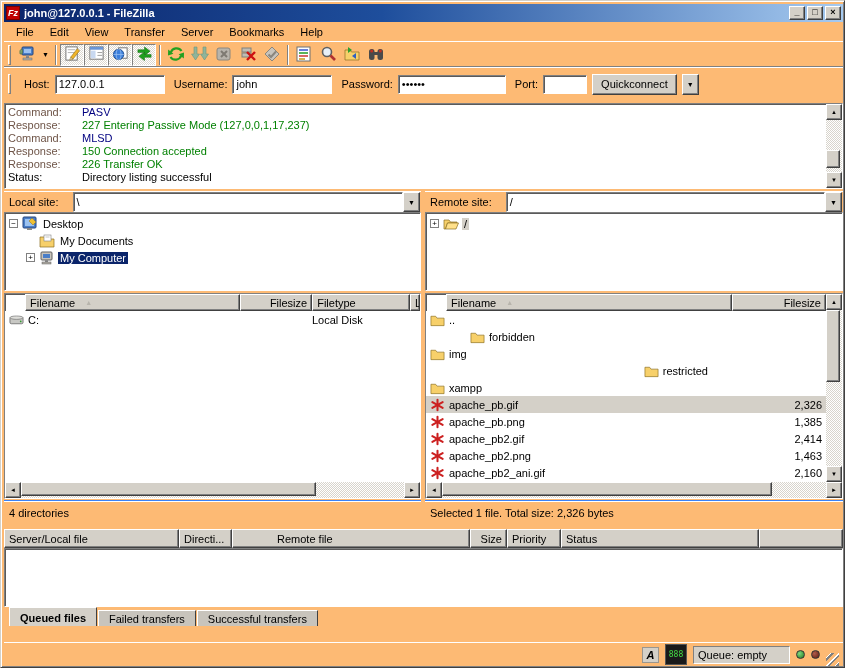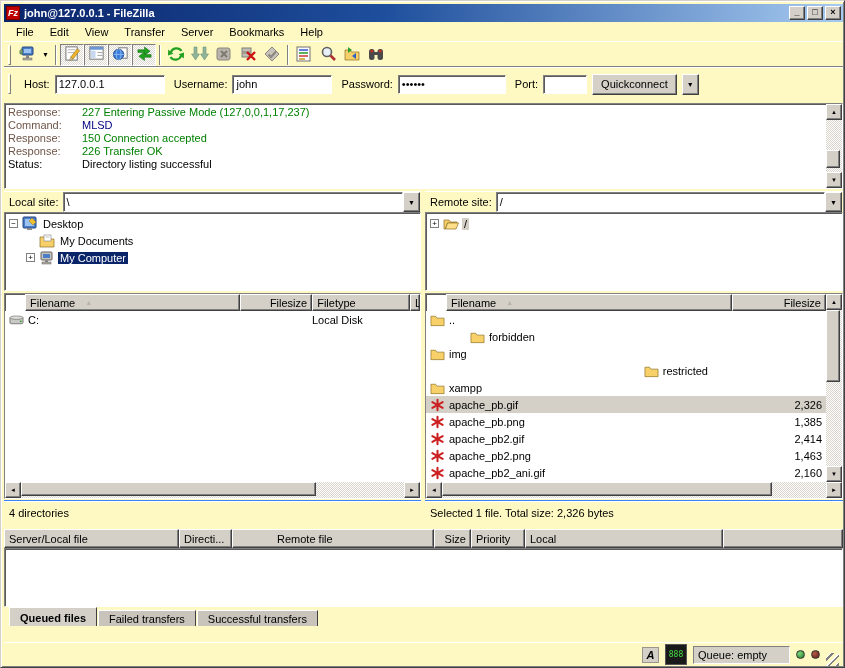--- a/index.html
+++ b/index.html
@@ -1,17 +1,17 @@
 <!DOCTYPE html>
 <html><head>
 <meta charset="utf-8">
 <style>
   * { margin:0; padding:0; box-sizing:border-box; font-family:"Liberation Sans","DejaVu Sans",sans-serif; }
   html,body { width:845px; height:668px; background:#808080; }
-  .window { position:relative; width:845px; height:668px; background:#fef9c3;
+  .window { position:relative; width:845px; height:668px; background:#fdba74;
             border:1px solid #404040; border-top-color:#D4D0C8; border-left-color:#D4D0C8;
             box-shadow: inset 1px 1px 0 #fff, inset -1px -1px 0 #808080; font-size:11px; color:#000; overflow:hidden; }
   .abs { position:absolute; }
 
   
   .titlebar { left:3px; top:3px; width:839px; height:18px;
       background:linear-gradient(90deg,#0A246A 0%,#1E4E9C 45%,#A6CAF0 100%);
       display:flex; align-items:center; padding:0 2px; }
   .fz-icon { width:14px; height:14px; background:#C00000; border:1px solid #7A0000; color:#fff;
       font-weight:bold; font-style:italic; font-size:9px; display:flex; align-items:center; justify-content:center; margin-right:4px; }
@@ -63,21 +63,21 @@
   .sbb { width:16px; height:16px; background:#D4D0C8; border:1px solid; border-color:#fff #404040 #404040 #fff;
       box-shadow:inset -1px -1px 0 #808080; font-size:6px; display:flex; align-items:center; justify-content:center; flex:none; }
   .sbtrack { flex:1; position:relative; background-color:#ECE9E2;
       background-image:repeating-conic-gradient(#fff 0 25%, #D8D4CC 0 50%); background-size:2px 2px; }
   .sbthumb { position:absolute; background:#D4D0C8; border:1px solid; border-color:#fff #404040 #404040 #fff;
       box-shadow:inset -1px -1px 0 #808080; }
   .vsb .sbthumb { left:0; width:14px; }
   .hsb .sbthumb { top:0; height:14px; }
 
   
-  .siterow { height:21px; display:flex; align-items:center; gap:4px; padding:0 1px; }
+  .siterow { height:21px; display:flex; align-items:center; gap:14px; padding:0 1px; }
   .combo { flex:1; display:flex; height:20px; }
   .combo .field { flex:1; height:20px; display:flex; align-items:center; }
   .combo-dd { width:17px; height:20px; background:#D4D0C8; border:1px solid; border-color:#fff #404040 #404040 #fff;
       box-shadow:inset -1px -1px 0 #808080; font-size:7px; display:flex; align-items:center; justify-content:center; }
   .treebox { background:#fff; border:1px solid; border-color:#808080 #fff #fff #808080;
       box-shadow:inset 1px 1px 0 #5a5a5a; overflow:hidden; padding-top:2px; }
   .trow { height:17px; display:flex; align-items:center; white-space:nowrap; }
   .expander { width:9px; height:9px; border:1px solid #808080; background:#fff; font-size:8px; line-height:7px;
       text-align:center; margin:0 4px 0 4px; flex:none; color:#000; }
   .expander.none { border:none; background:transparent; }
@@ -276,20 +276,21 @@
     <label>Password:</label>
     <input class="field" style="width: 108px;" value="••••••">
     <label>Port:</label>
     <input class="field" style="width: 44px;" value="">
     <button class="qc-btn">Quickconnect</button>
     <div class="qc-dd"><span>▼</span></div>
   </div>
 
   <div class="abs logbox">
     <div class="logtext">
+      <div class="logline log-command"><span class="loglabel">Command:</span><span class="logval">PASV</span></div>
       <div class="logline log-response"><span class="loglabel">Response:</span><span class="logval">227 Entering Passive Mode (127,0,0,1,17,237)</span></div>
       <div class="logline log-command"><span class="loglabel">Command:</span><span class="logval">MLSD</span></div>
       <div class="logline log-response"><span class="loglabel">Response:</span><span class="logval">150 Connection accepted</span></div>
       <div class="logline log-response"><span class="loglabel">Response:</span><span class="logval">226 Transfer OK</span></div>
       <div class="logline log-status"><span class="loglabel">Status:</span><span class="logval">Directory listing successful</span></div>
     </div>
     <div class="vsb">
       <div class="sbb">▲</div>
       <div class="sbtrack">
           <div class="sbthumb" style="top:30px;height:18px;"></div>
@@ -577,31 +578,31 @@
     <span>Selected 1 file. Total size: 2,326 bytes</span>
   </div>
 
   <div class="abs qheader" style="left:3px;top:528px;width:839px;">
     <div class="hcell" style="width:175px;">
         <span>Server/Local file</span>
       </div>
     <div class="hcell" style="width:53px;">
         <span>Directi...</span>
       </div>
-    <div class="hcell" style="width:202px;padding-left:44px;">
+    <div class="hcell" style="width:238px;padding-left:44px;">
         <span>Remote file</span>
       </div>
     <div class="hcell right" style="width:37px;">
         <span>Size</span>
       </div>
     <div class="hcell" style="width:54px;">
         <span>Priority</span>
       </div>
     <div class="hcell" style="width:198px;">
-        <span>Local</span>
+        <span>Status</span>
       </div>
     <div class="hcell" style="flex:1;"></div>
   </div>
   <div class="abs qbody" style="left:3px;top:547px;width:839px;height:59px;"></div>
   <div class="abs tabs" style="left:3px;top:606px;width:839px;">
     <div class="tab active">
         <span>Queued files</span>
       </div>
     <div class="tab">
         <span>Failed transfers</span>

